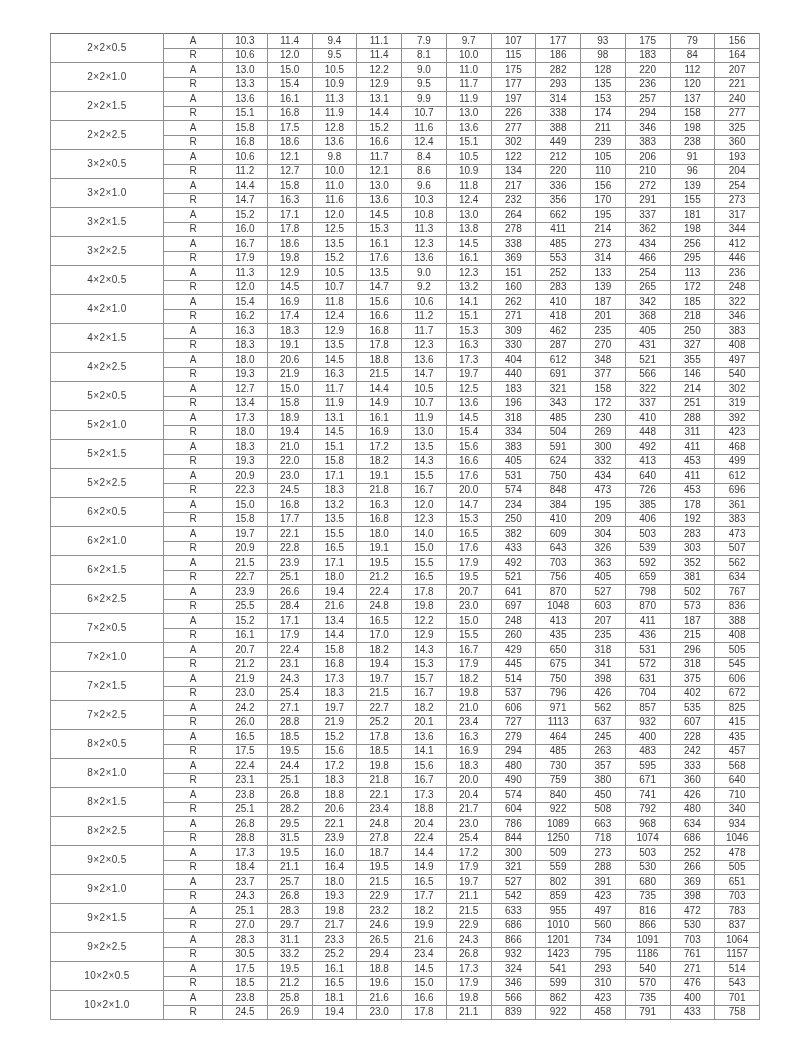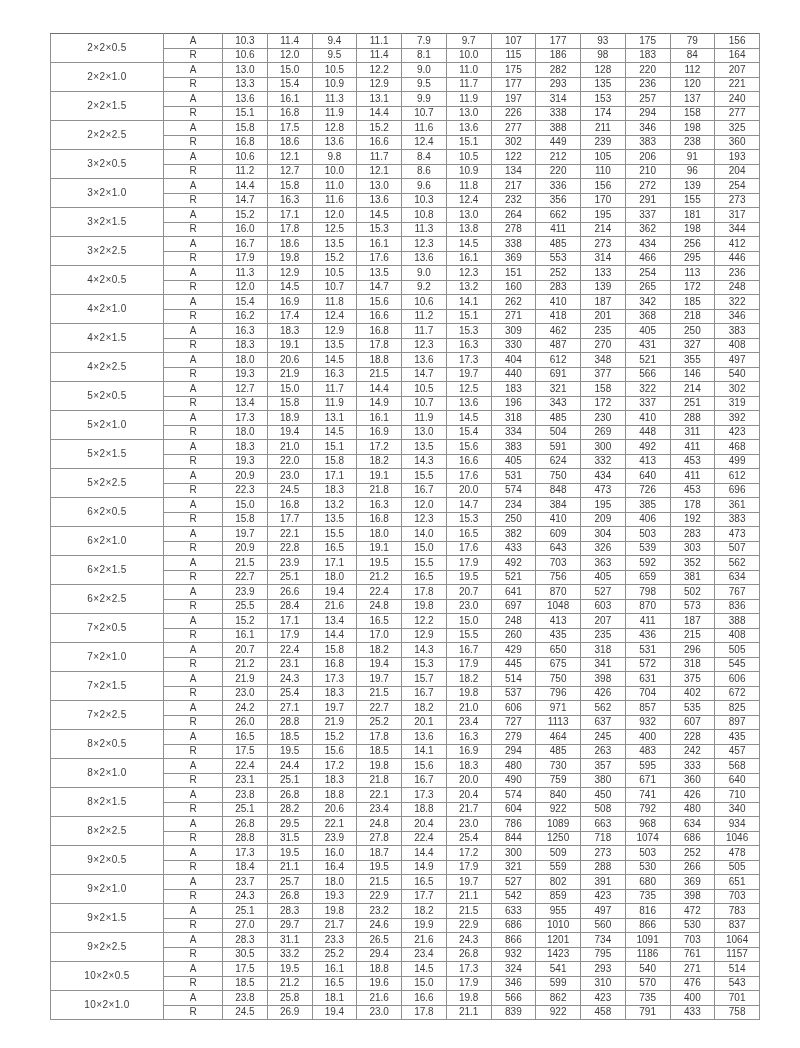--- a/index.html
+++ b/index.html
@@ -406,21 +406,21 @@
           </tr>
           <tr>
             <td class="row-key">R</td>
             <td>18.3</td>
             <td>19.1</td>
             <td>13.5</td>
             <td>17.8</td>
             <td>12.3</td>
             <td>16.3</td>
             <td>330</td>
-            <td>487</td>
+            <td>287</td>
             <td>270</td>
             <td>431</td>
             <td>327</td>
             <td>408</td>
           </tr>
           <tr class="group-start">
             <td rowspan="2" class="dim-label">4×2×2.5</td>
             <td class="row-key">A</td>
             <td>18.0</td>
             <td>20.6</td>
@@ -813,21 +813,21 @@
             <td>28.8</td>
             <td>21.9</td>
             <td>25.2</td>
             <td>20.1</td>
             <td>23.4</td>
             <td>727</td>
             <td>1113</td>
             <td>637</td>
             <td>932</td>
             <td>607</td>
-            <td>897</td>
+            <td>415</td>
           </tr>
           <tr class="group-start">
             <td rowspan="2" class="dim-label">8×2×0.5</td>
             <td class="row-key">A</td>
             <td>16.5</td>
             <td>18.5</td>
             <td>15.2</td>
             <td>17.8</td>
             <td>13.6</td>
             <td>16.3</td>

